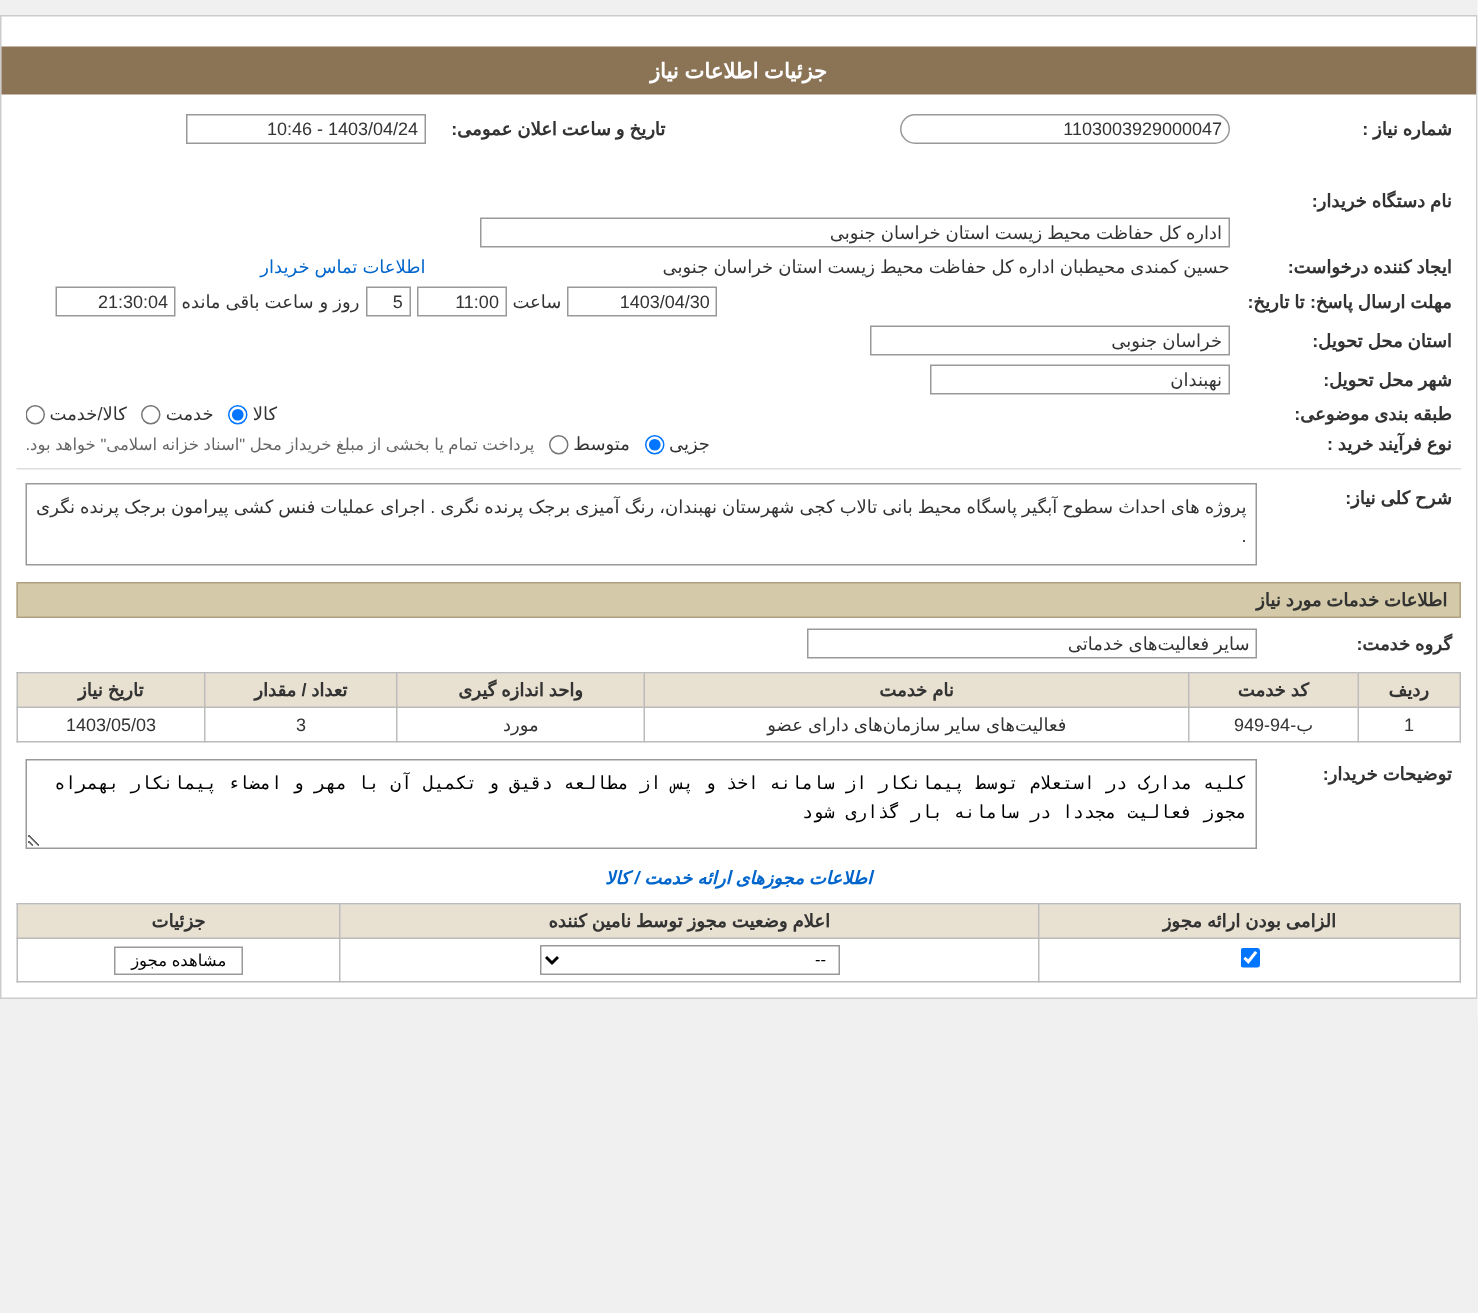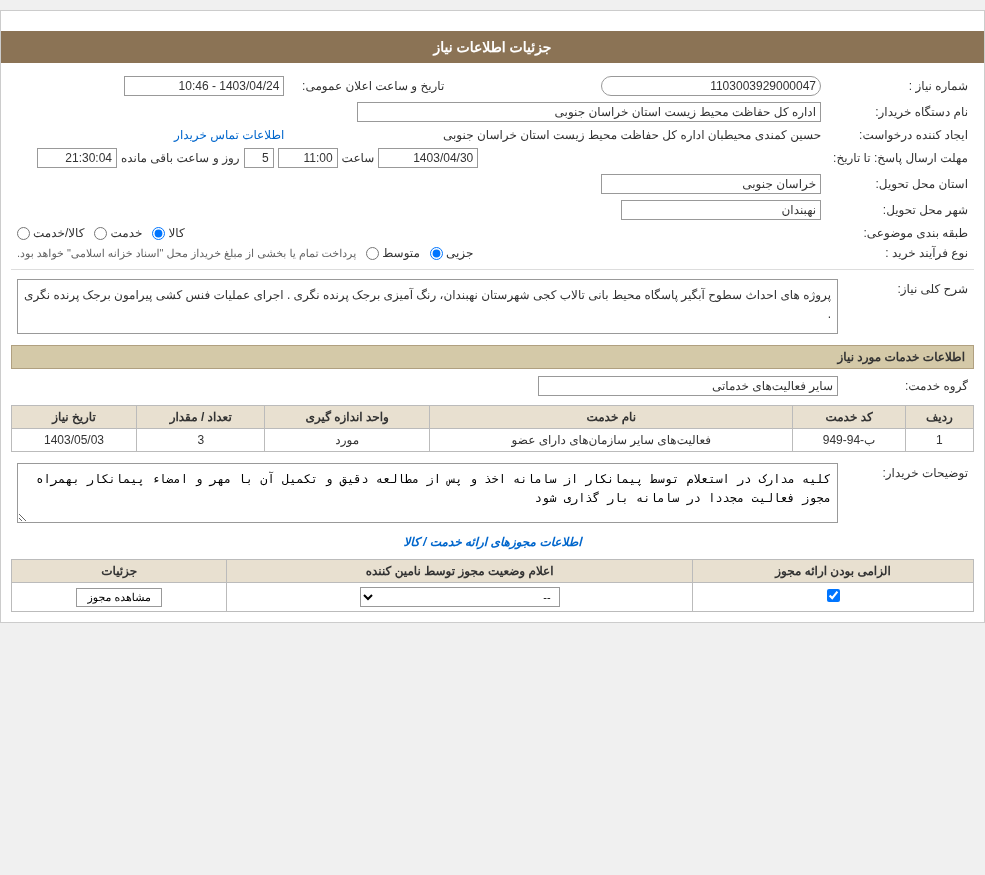--- a/index.html
+++ b/index.html
@@ -41,21 +41,21 @@
       border-collapse: collapse;
     }
     .info-table td {
       padding: 3px 6px;
       vertical-align: middle;
     }
     .label-cell {
       text-align: right;
       white-space: nowrap;
       color: #333;
-      font-weight: normal;
+      font-weight: bold;
       width: 130px;
     }
     .value-cell {
       text-align: right;
     }
     .input-box {
       border: 1px solid #999;
       background: #fff;
       padding: 2px 4px;
       min-height: 20px;
@@ -201,21 +201,21 @@
           </td>
           <td class="label-cell" style="width:160px;">تاریخ و ساعت اعلان عمومی:</td>
           <td class="value-cell">
             <span class="input-box" style="min-width:160px;">1403/04/24 - 10:46</span>
           </td>
         </tr>
 
         <tr>
           <td class="label-cell">نام دستگاه خریدار:</td>
           <td class="value-cell" colspan="3">
-            <span class="input-box" style="width:464px;">اداره کل حفاظت محیط زیست استان خراسان جنوبی</span>
+            <span class="input-box" style="width:500px;margin-top:43px;">اداره کل حفاظت محیط زیست استان خراسان جنوبی</span>
           </td>
         </tr>
 
         <tr>
           <td class="label-cell">ایجاد کننده درخواست:</td>
           <td class="value-cell" colspan="2">
             <span>حسین کمندی محیطبان  اداره کل حفاظت محیط زیست استان خراسان جنوبی</span>
           </td>
           <td>
             <a class="link-blue" href="#">اطلاعات تماس خریدار</a>
@@ -233,21 +233,21 @@
               <span class="input-box" style="width:60px;">11:00</span>
               <span>ساعت</span>
               <span class="input-box" style="width:100px;">1403/04/30</span>
             </div>
           </td>
         </tr>
 
         <tr>
           <td class="label-cell">استان محل تحویل:</td>
           <td class="value-cell" colspan="3">
-            <span class="input-box" style="width:220px;">خراسان جنوبی</span>
+            <span class="input-box" style="width:240px;">خراسان جنوبی</span>
           </td>
         </tr>
 
         <tr>
           <td class="label-cell">شهر محل تحویل:</td>
           <td class="value-cell" colspan="3">
             <span class="input-box" style="width:200px;">نهبندان</span>
           </td>
         </tr>
 

